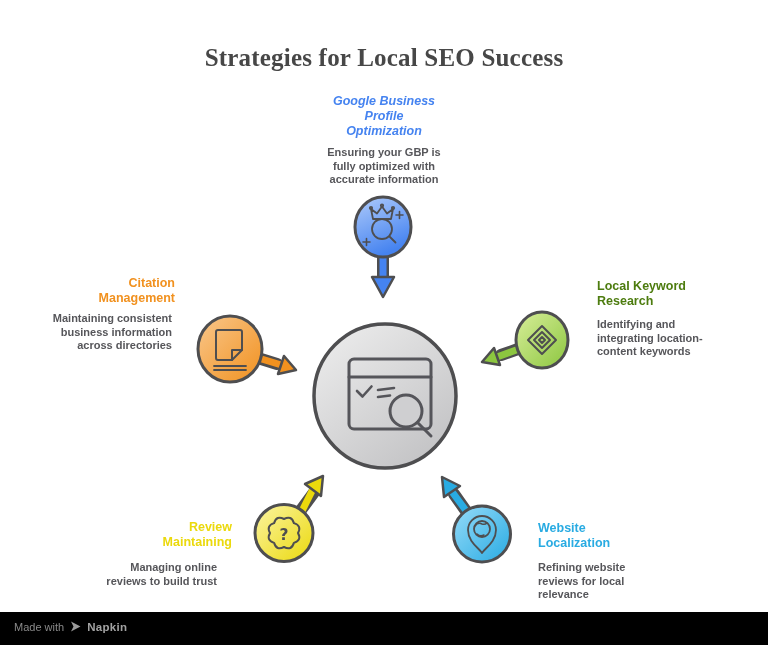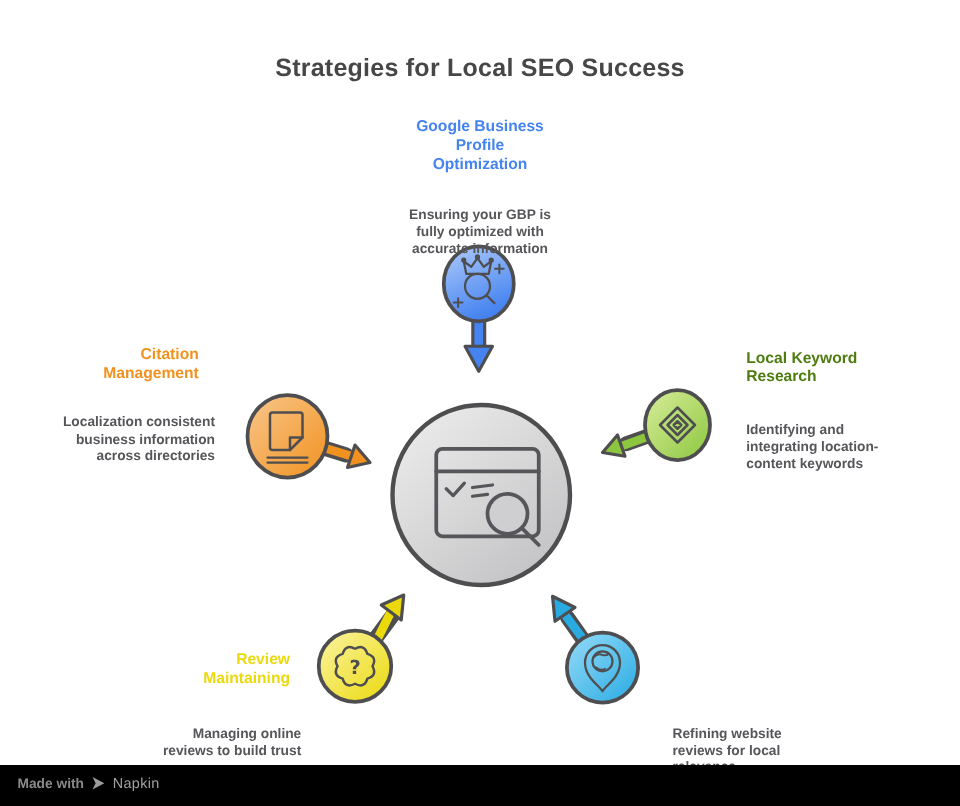--- a/index.html
+++ b/index.html
@@ -4,48 +4,48 @@
 <style>
   html,body{margin:0;padding:0;background:#ffffff;}
   #canvas{
     position:relative;width:768px;height:645px;overflow:hidden;
     background:#ffffff;
     font-family:"Liberation Sans","DejaVu Sans",sans-serif;
   }
   .abs{position:absolute;}
   #title{
     top:44px;left:0;width:768px;text-align:center;
-    font-size:20px;font-weight:700;color:#474747;letter-spacing:.2px;
+    font-size:25px;font-weight:700;color:#474747;letter-spacing:.2px;font-family:Liberation Serif, serif;
   }
   .label{
     font-size:12.5px;font-weight:700;line-height:15px;white-space:pre-line;
   }
   .desc{
-    font-size:11px;font-weight:700;line-height:13.5px;color:#56565A;white-space:pre-line;margin-top:20px;
+    font-size:11px;font-weight:700;line-height:13.5px;color:#56565A;white-space:pre-line;
   }
   .ta-c{text-align:center;} .ta-r{text-align:right;} .ta-l{text-align:left;}
-  #gbp-label{top:94px;left:284px;width:200px;}
+  #gbp-label{top:94px;left:284px;width:200px;font-style:italic;}
   #gbp-desc{top:146px;left:289px;width:190px;}
-  #citation-label{top:276px;left:19px;width:140px;}
+  #citation-label{top:276px;left:35px;width:140px;}
   #citation-desc{top:312px;left:32px;width:140px;}
   #keyword-label{top:279px;left:597px;width:160px;}
   #keyword-desc{top:318px;left:597px;width:150px;}
   #review-label{top:520px;left:92px;width:140px;}
-  #review-desc{top:561px;left:96px;width:145px;}
+  #review-desc{top:561px;left:72px;width:145px;}
   #website-label{top:521px;left:538px;width:150px;}
   #website-desc{top:561px;left:538px;width:140px;}
   #diagram-svg{top:0;left:0;}
   #footer-band{
     left:0;bottom:0;width:768px;height:33px;background:#000000;
   }
   #made-with-badge{
     position:absolute;left:14px;top:8px;display:flex;align-items:center;gap:5px;
   }
-  #made-with-text{font-size:11px;font-weight:700;color:#8A8A8A;}
-  #brand-text{font-size:11.5px;font-weight:400;color:#A2A2A2;letter-spacing:.3px;}
+  #made-with-text{font-size:11px;font-weight:400;color:#8A8A8A;}
+  #brand-text{font-size:11.5px;font-weight:700;color:#A2A2A2;letter-spacing:.3px;}
 </style>
 </head>
 <body>
 
 <div id="canvas">
 
   <svg id="diagram-svg" class="abs" width="768" height="645" viewBox="0 0 768 645">
     <defs>
       <linearGradient id="g-gbp" x1="0" y1="0" x2="0.4" y2="1">
         <stop offset="0" stop-color="#AFCBFA"></stop>
@@ -166,35 +166,37 @@
 
   <div id="gbp-label" class="abs label ta-c" style="color: rgb(69, 131, 240);">Google Business
 Profile
 Optimization</div>
   <div id="gbp-desc" class="abs desc ta-c">Ensuring your GBP is
 fully optimized with
 accurate information</div>
 
   <div id="citation-label" class="abs label ta-r" style="color: rgb(241, 145, 31);">Citation
 Management</div>
-  <div id="citation-desc" class="abs desc ta-r">Localization consistent
+  <div id="citation-desc" class="abs desc ta-r">Maintaining consistent
 business information
 across directories</div>
 
   <div id="keyword-label" class="abs label ta-l" style="color: #4d7c0f;">Local Keyword
 Research</div>
   <div id="keyword-desc" class="abs desc ta-l">Identifying and
 integrating location-
 content keywords</div>
 
   <div id="review-label" class="abs label ta-r" style="color: rgb(235, 217, 12);">Review
 Maintaining</div>
   <div id="review-desc" class="abs desc ta-r">Managing online
 reviews to build trust</div>
 
+  <div id="website-label" class="abs label ta-l" style="color: rgb(41, 171, 226);">Website
+Localization</div>
   <div id="website-desc" class="abs desc ta-l">Refining website
 reviews for local
 relevance</div>
 
   <div id="footer-band" class="abs">
     <div id="made-with-badge">
       <span id="made-with-text">Made with</span>
       <svg width="13" height="13" viewBox="0 0 13 13">
         <path d="M2 1.5 L11.5 6.5 L2 11.5 L4.5 6.5 Z" fill="#9C9C9C"></path>
       </svg>

